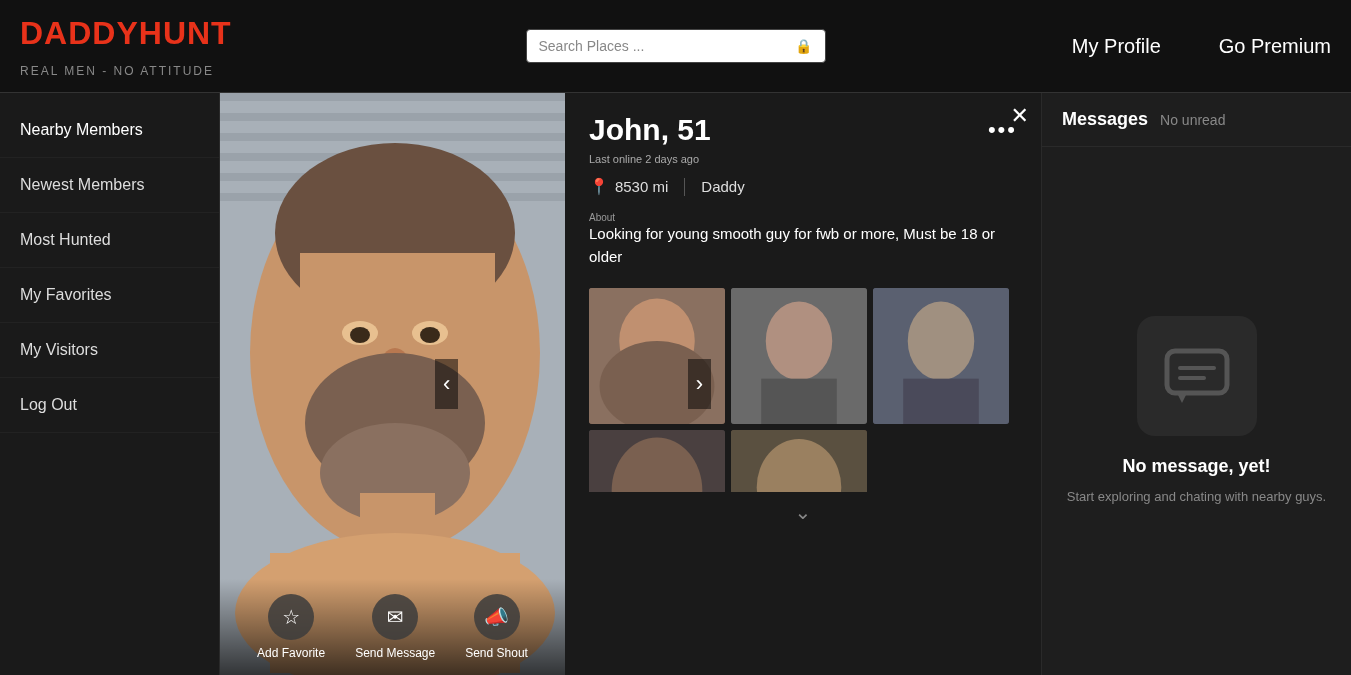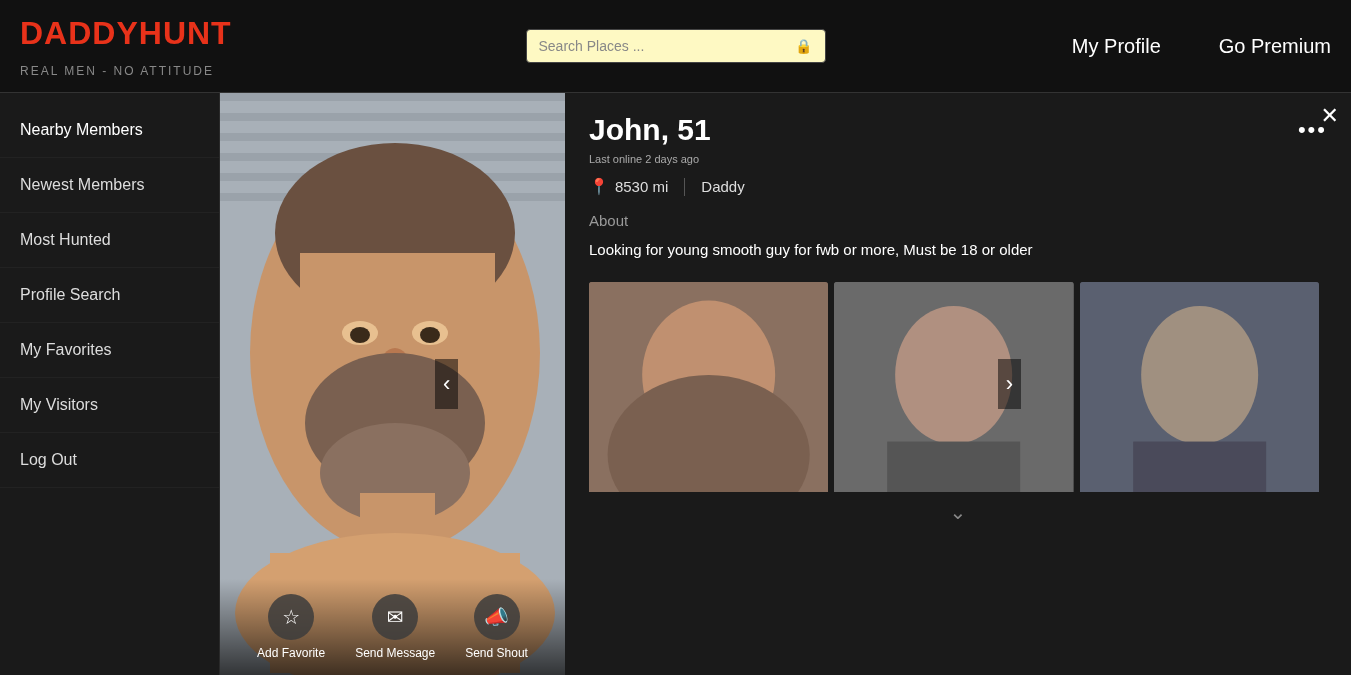--- a/index.html
+++ b/index.html
@@ -39,21 +39,21 @@
       letter-spacing: 2px;
     }
     .search-area {
       position: absolute;
       left: 50%;
       transform: translateX(-50%);
     }
     .search-input-wrapper {
       display: flex;
       align-items: center;
-      background: #fef9c3;
+      background: #ffffff;
       border: 1px solid #444;
       border-radius: 4px;
       padding: 8px 12px;
       width: 300px;
     }
     .search-input-wrapper input {
       background: transparent;
       border: none;
       color: #888;
       font-size: 14px;
@@ -272,22 +272,21 @@
       width: 6px;
     }
     .about-section::-webkit-scrollbar-track {
       background: #2a2a2a;
     }
     .about-section::-webkit-scrollbar-thumb {
       background: #666;
     }
     .about-title {
       color: #999;
-      font-size: 15px;
-      margin-bottom: 10px;
+      font-size: 10px;
       font-weight: normal;
     }
     .about-text {
       color: #fff;
       font-size: 15px;
       line-height: 1.5;
       margin-bottom: 20px;
     }
 
     
@@ -409,23 +408,20 @@
 
   <aside class="sidebar">
     <div class="sidebar-item active">
       <span>Nearby Members</span>
     </div>
     <div class="sidebar-item">
       <span>Newest Members</span>
     </div>
     <div class="sidebar-item">
       <span>Most Hunted</span>
-    </div>
-    <div class="sidebar-item">
-      <span>Profile Search</span>
     </div>
     <div class="sidebar-item">
       <span>My Favorites</span>
     </div>
     <div class="sidebar-item">
       <span>My Visitors</span>
     </div>
     <div class="sidebar-item">
       <span>Log Out</span>
     </div>
@@ -557,14 +553,32 @@
           <button class="scroll-down-btn">⌄</button>
         </div>
       </div>
 
     </div>
 
     <button class="nav-arrow right">›</button>
 
   </div>
 
+  <div class="messages-panel">
+    <div class="messages-header">
+      <span class="messages-title">Messages</span>
+      <span class="no-unread">No unread</span>
+    </div>
+    <div class="messages-empty">
+      <div class="chat-icon-large">
+        <svg width="70" height="60" viewBox="0 0 70 60">
+          <rect x="5" y="5" width="60" height="42" rx="8" ry="8" fill="none" stroke="#555" stroke-width="5"></rect>
+          <line x1="18" y1="22" x2="52" y2="22" stroke="#555" stroke-width="4" stroke-linecap="round"></line>
+          <line x1="18" y1="32" x2="42" y2="32" stroke="#555" stroke-width="4" stroke-linecap="round"></line>
+          <polygon points="15,47 25,47 20,57" fill="#555"></polygon>
+        </svg>
+      </div>
+      <div class="no-message-title">No message, yet!</div>
+      <div class="no-message-sub">Start exploring and chating with nearby guys.</div>
+    </div>
+  </div>
 
 </div>
 
 </body></html>

